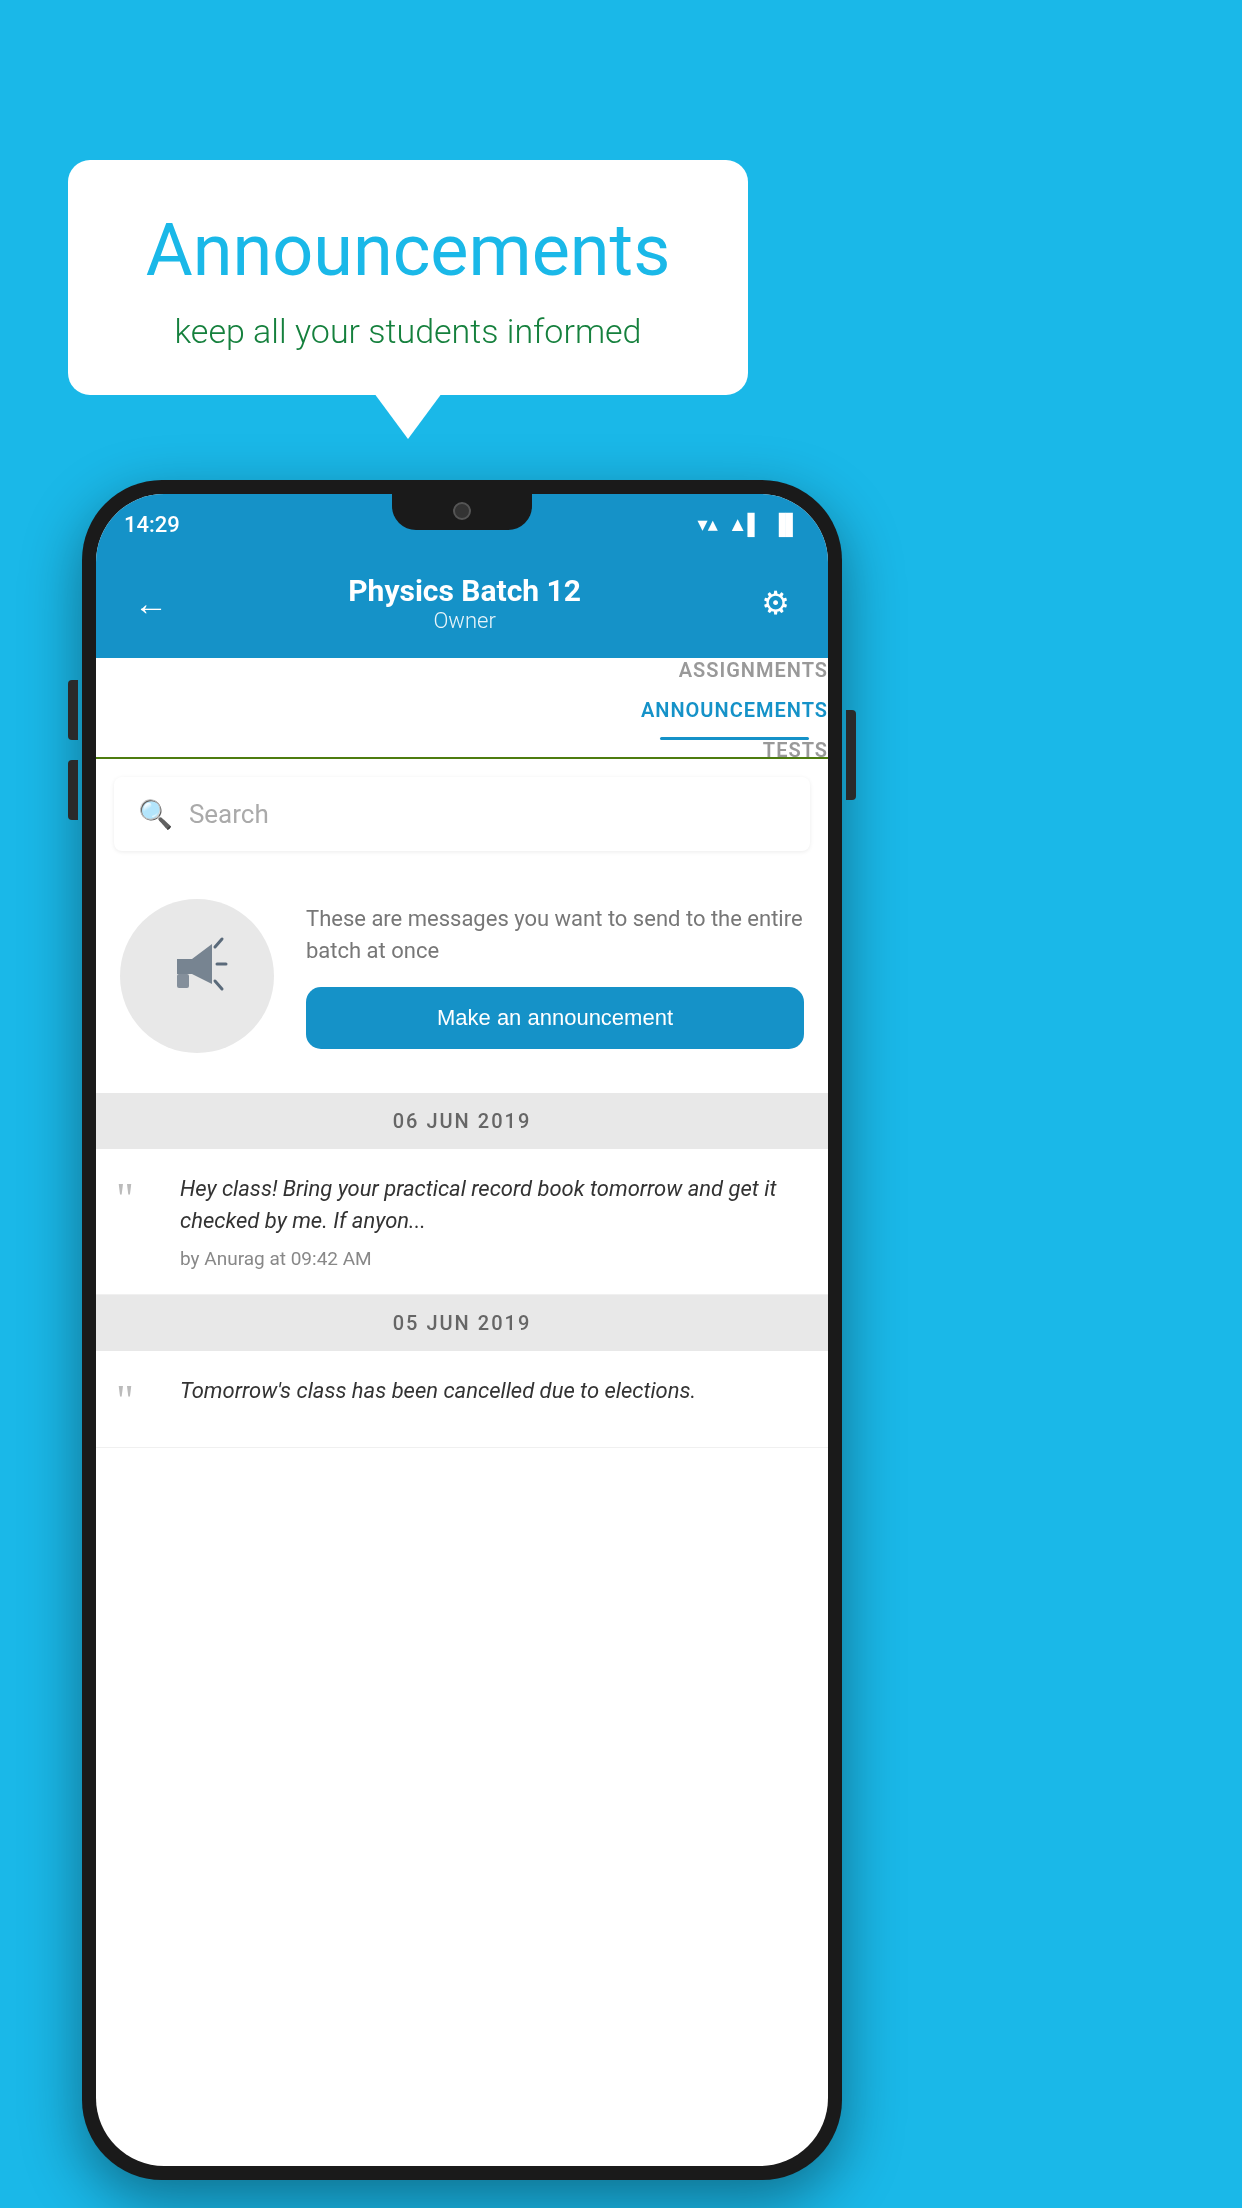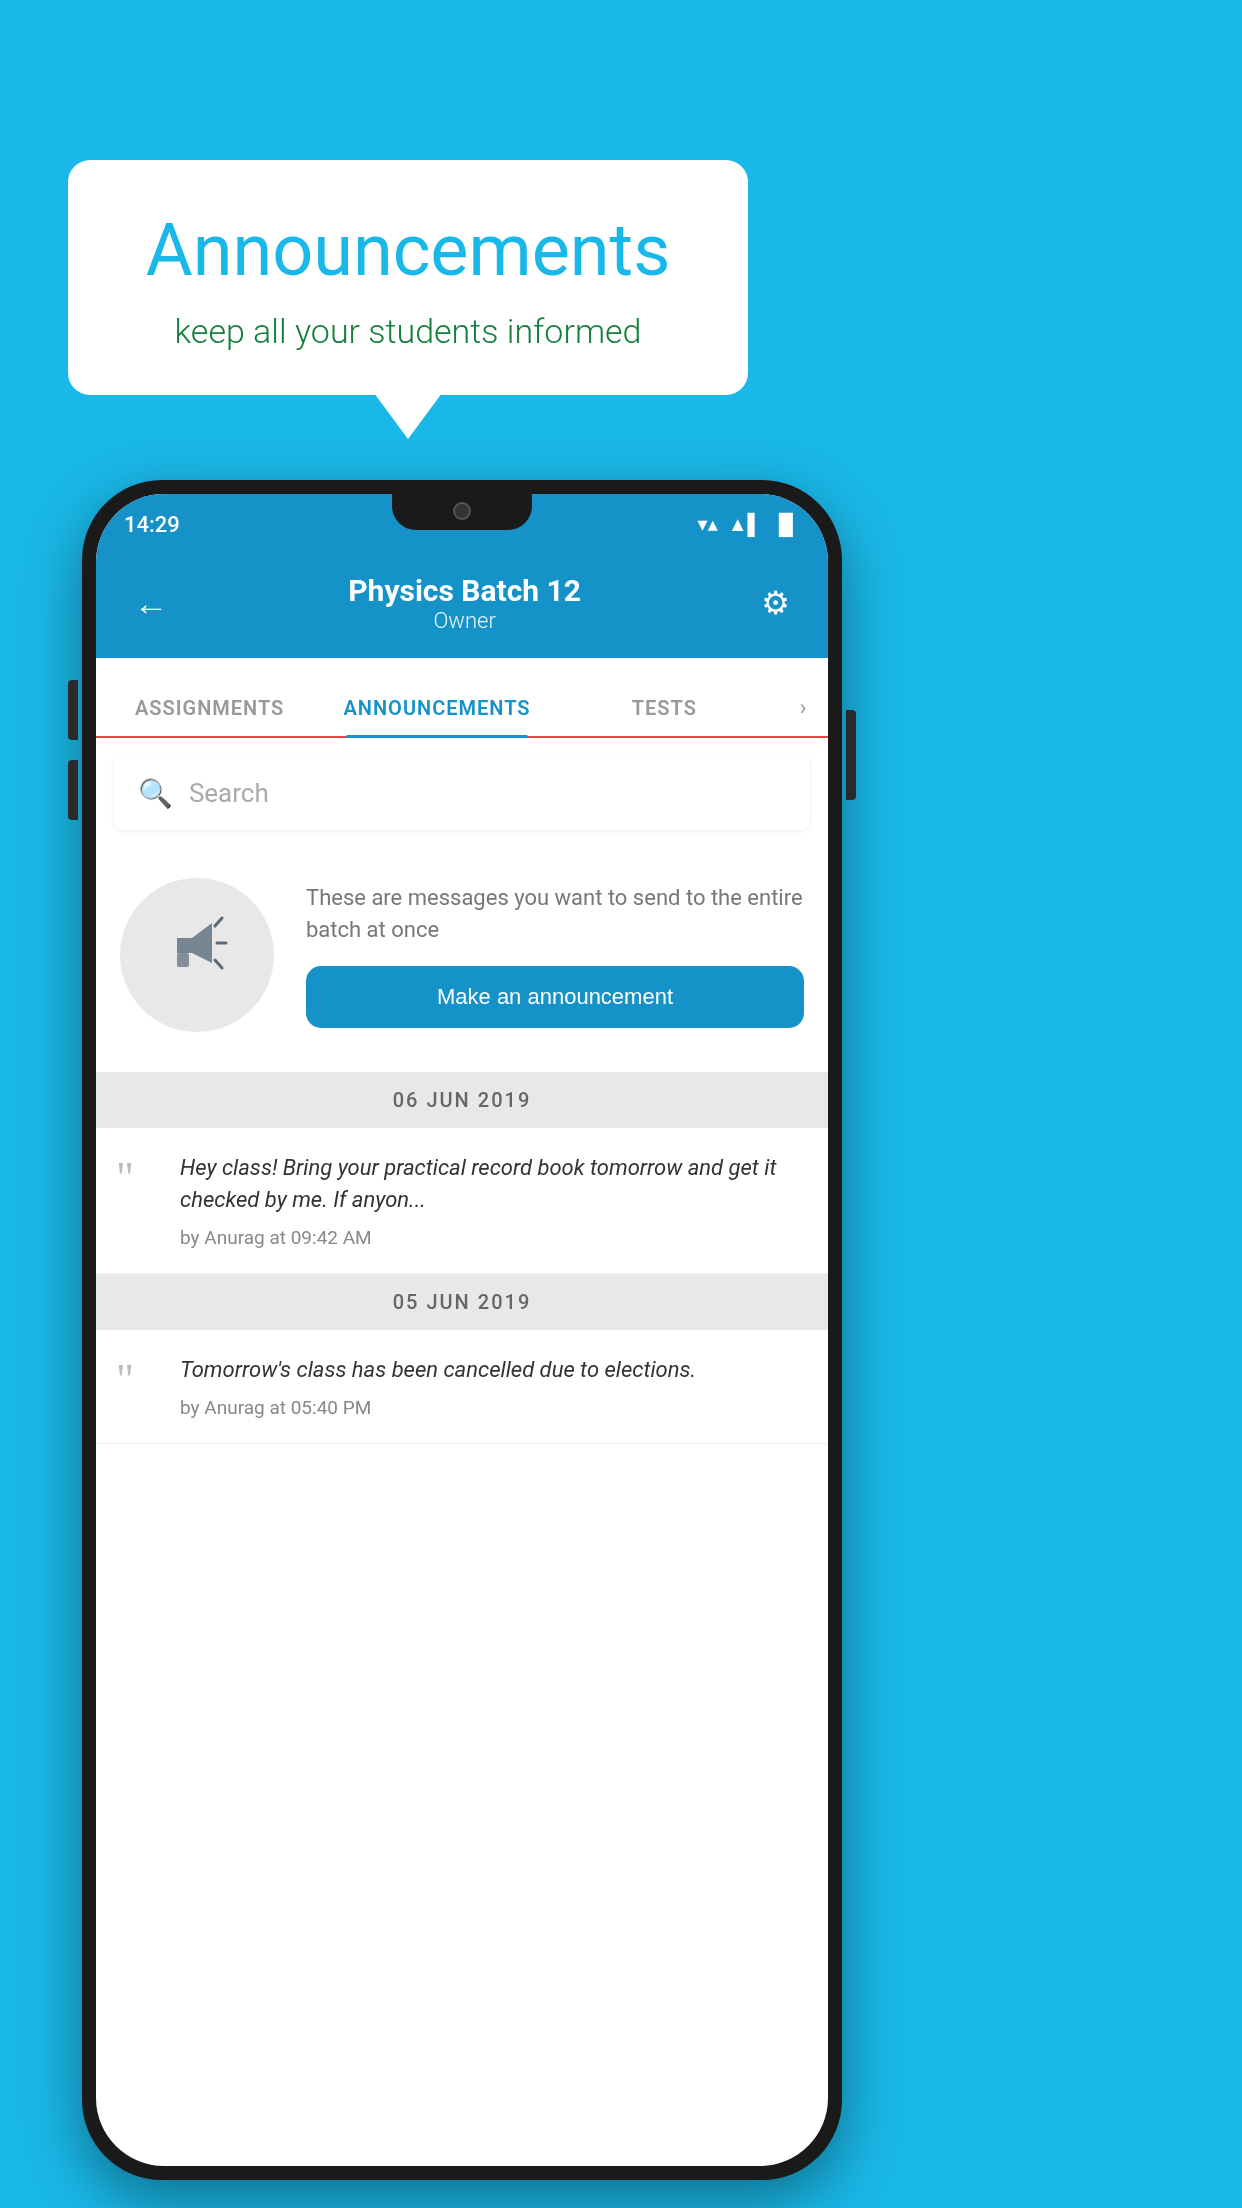--- a/index.html
+++ b/index.html
@@ -182,24 +182,25 @@
     .gear-btn {
       color: white;
       font-size: 32px;
       cursor: pointer;
       padding: 10px;
     }
 
     
     .tab-bar {
       background: white;
-      height: 80px;
+      height: 101px;
       display: flex;
       align-items: flex-end;
-      border-bottom: 2px solid #ef4444;
+      border-bottom: 2px solid #4d7c0f;
+      flex-direction: column;
     }
     .tab-item {
       flex: 1;
       text-align: center;
       padding-bottom: 16px;
       font-size: 20px;
       font-weight: 600;
       color: #999;
       cursor: pointer;
       position: relative;
@@ -425,21 +426,20 @@
               <div class="announcement-text">Hey class! Bring your practical record book tomorrow and get it checked by me. If anyon...</div>
               <div class="announcement-meta">by Anurag at 09:42 AM</div>
             </div>
           </div>
 
           <div class="date-header">05  JUN  2019</div>
           <div class="announcement-item">
             <div class="quote-icon">"</div>
             <div class="announcement-text-area">
               <div class="announcement-text">Tomorrow's class has been cancelled due to elections.</div>
-              <div class="announcement-meta">by Anurag at 05:40 PM</div>
             </div>
           </div>
 
         </div>
       </div>
     </div>
   </div>
 </div>
 
 </body></html>

